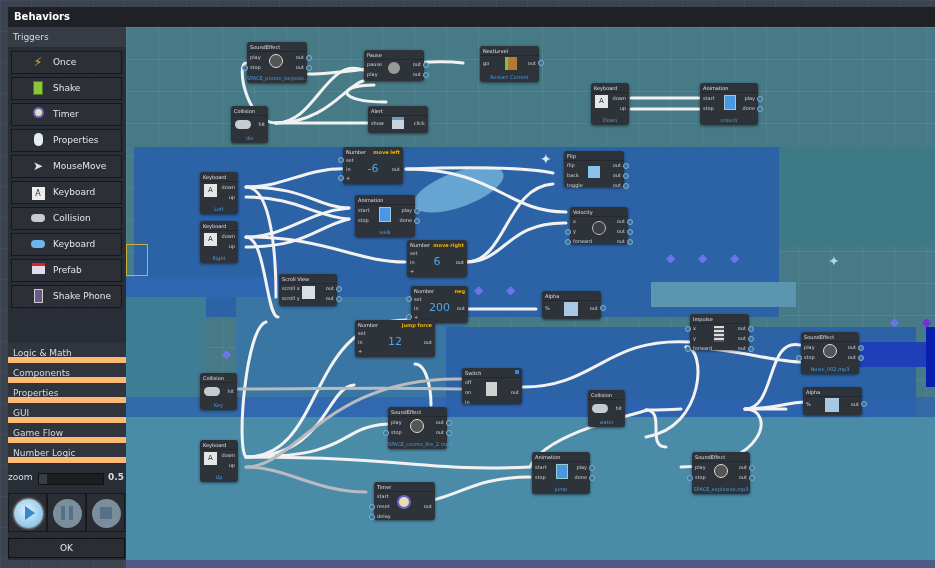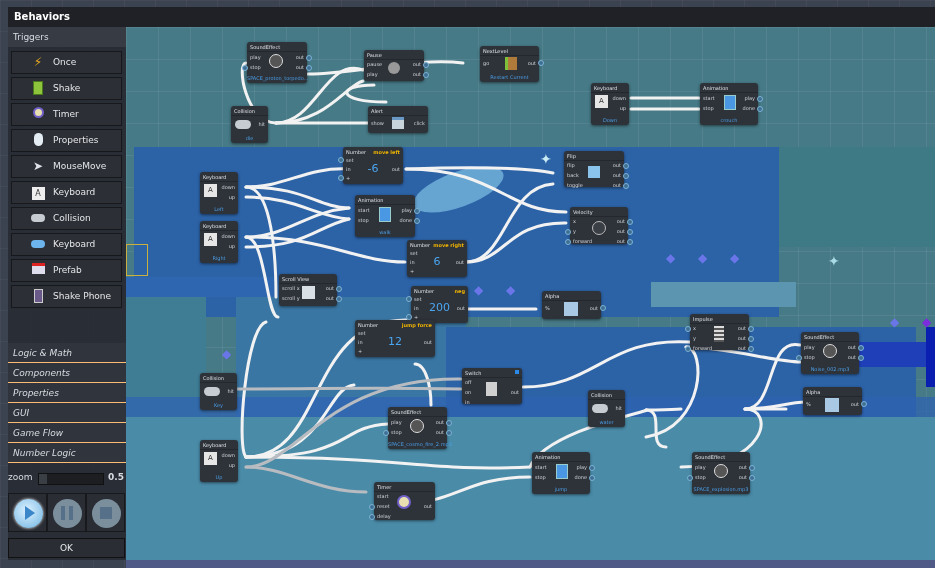--- a/index.html
+++ b/index.html
@@ -38,22 +38,22 @@
   }
   .trig {
     position:absolute; left:11px; width:111px; height:23px;
     background:#2c2f35; border:1px solid #16181b; box-sizing:border-box;
     color:#e4e6ea; font-size:9px; line-height:21px;
   }
   .trig .ic { position:absolute; left:19px; top:3px; width:14px; height:15px; font-size:12px; line-height:15px; text-align:center; }
   .trig .lb { position:absolute; left:41px; top:0; }
   .cat {
     position:absolute; left:8px; width:118px; height:20px; background:#30343c;
-    border-bottom:1px solid #fdba74; color:#d8dce2; font-size:9px; line-height:20px;
-    padding-left:5px; box-sizing:border-box;font-style:italic;
+    border-bottom:6px solid #fdba74; color:#d8dce2; font-size:9px; line-height:20px;
+    padding-left:5px; box-sizing:border-box;
   }
   .zoomlbl { position:absolute; left:8px; top:472px; color:#d8dce2; font-size:9px; }
   .zoomtrack { position:absolute; left:38px; top:473px; width:64px; height:10px; background:#1c1e22; border:1px solid #111; }
   .zoomthumb { position:absolute; left:39px; top:474px; width:8px; height:10px; background:#3a3e45; }
   .zoomval { position:absolute; left:108px; top:472px; color:#d8dce2; font-size:9px;font-weight:bold; }
   .pbtn { position:absolute; top:493px; width:39px; height:39px; background:#2a2d33; border:1px solid #18191c; box-sizing:border-box; }
   .pbtn .circ { position:absolute; left:5px; top:5px; width:29px; height:29px; border-radius:50%; background:#7a8e9c; }
   .pbtn.active .circ { background:radial-gradient(circle at 45% 40%, #ddf1ff, #8fc6ea 70%, #5d9fca); box-shadow:0 0 3px #fff; }
   .okbtn { position:absolute; left:8px; top:538px; width:117px; height:20px; background:#2a2d33; border:1px solid #111; box-sizing:border-box; color:#e4e6ea; font-size:9px; line-height:18px; text-align:center; }
 

